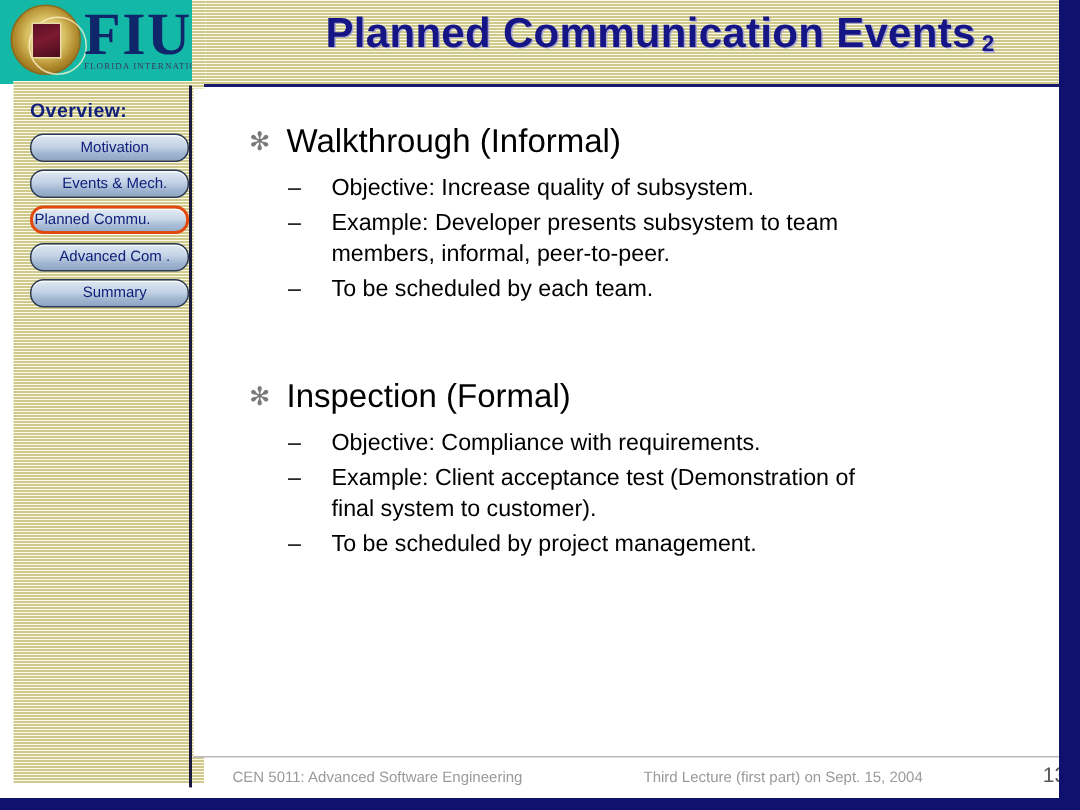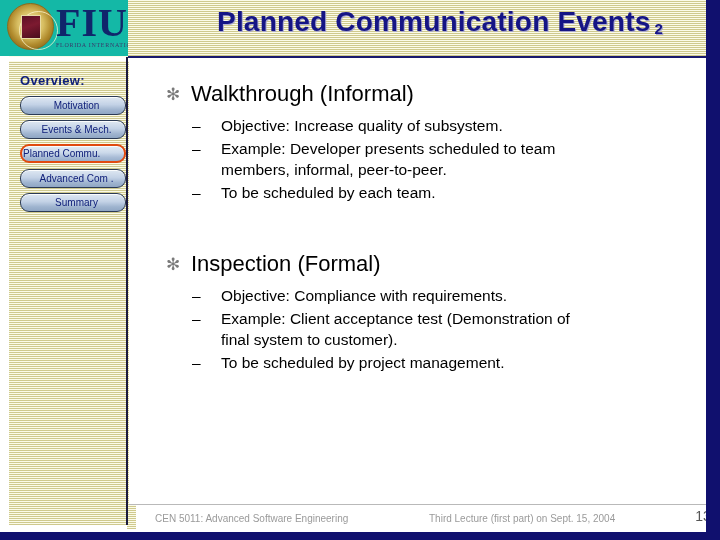--- a/index.html
+++ b/index.html
@@ -146,21 +146,21 @@
     font-size: 6px;
     color: #3a3a6b;
     letter-spacing: 0.7px;
     white-space: nowrap;
   }
 
   
   #sidebar {
     position: absolute;
     left: 0;
-    top: 61px;
+    top: 54px;
     width: 127px;
     height: 468px;
     box-sizing: border-box;
   }
   #sidebar-divider {
     position: absolute;
     left: 126px;
     top: 57px;
     width: 2px;
     height: 468px;
@@ -379,21 +379,21 @@
         <span class="bullet">✻</span>
         <span>Walkthrough (Informal)</span>
       </div>
       <div class="sublist">
         <div class="lvl2">
           <span class="dash">–</span>
           <span>Objective: Increase quality of subsystem.</span>
         </div>
         <div class="lvl2">
           <span class="dash">–</span>
-          <span>Example: Developer presents scheduled to  team</span>
+          <span>Example: Developer presents subsystem to  team</span>
           <span class="wrap2">members, informal, peer-to-peer.</span>
         </div>
         <div class="lvl2">
           <span class="dash">–</span>
           <span>To be scheduled by each team.</span>
         </div>
       </div>
     </div>
 
     <div class="block" id="block-2">

